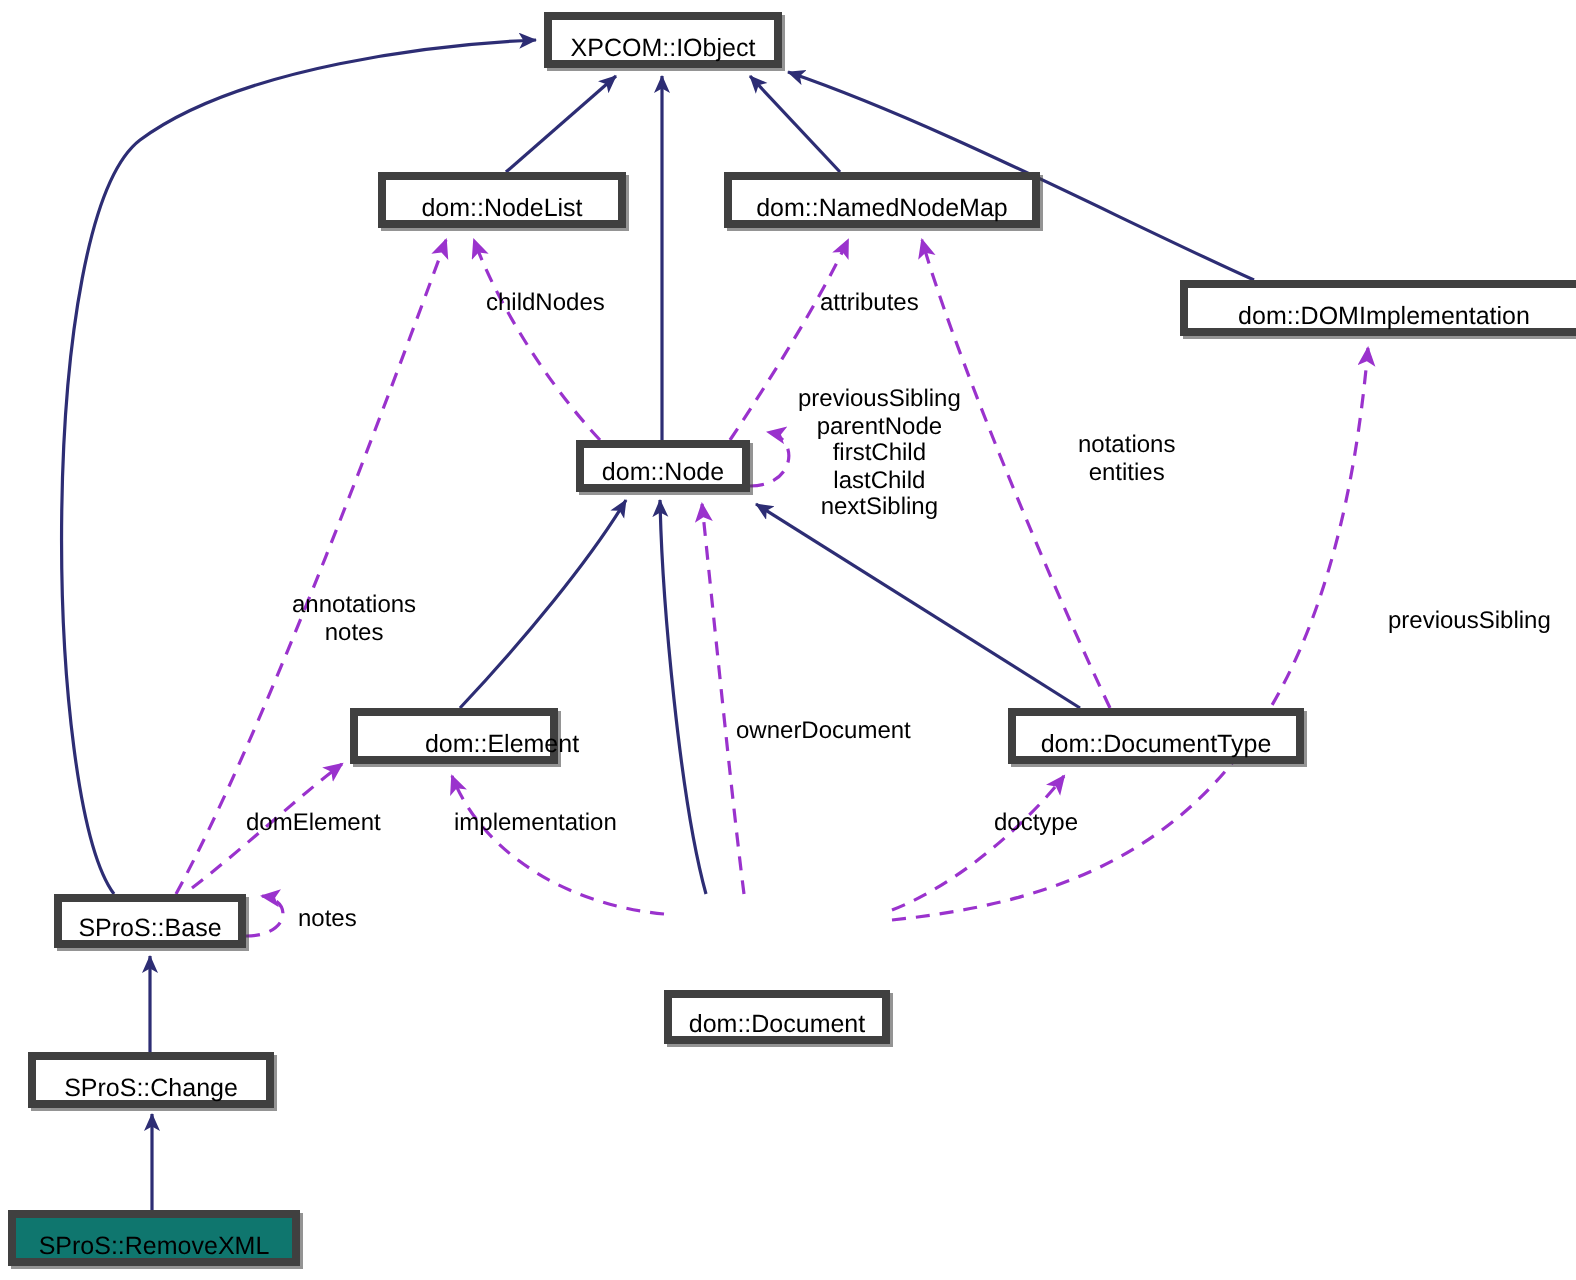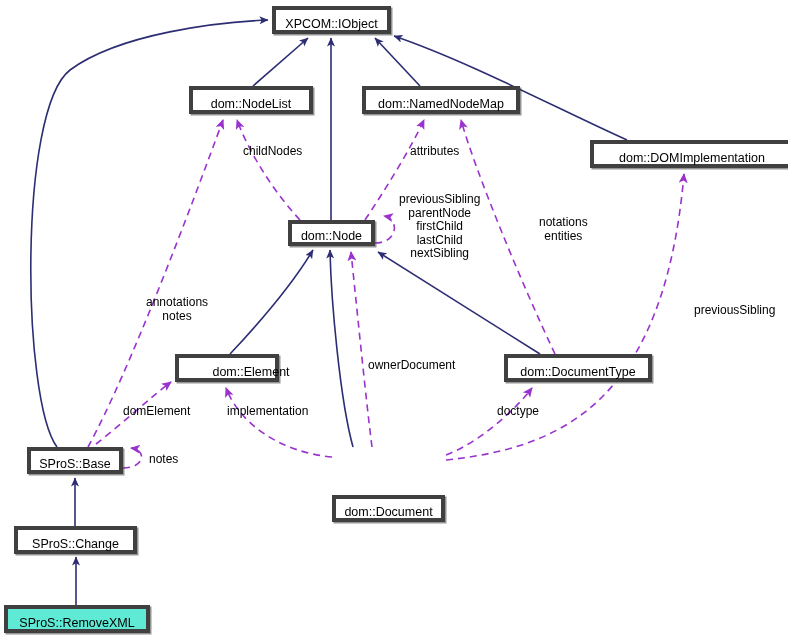--- a/index.html
+++ b/index.html
@@ -32,21 +32,21 @@
     color: #000000;
     font-size: 12.5px;
     line-height: 1;
     display: flex;
     align-items: flex-end;
     justify-content: center;
     white-space: nowrap;
     box-shadow: 1.5px 1.5px 0 0 rgba(60,60,60,0.55);
   }
   .node-box.highlight {
-    background: #5eead4;
+    background: #0f766e;
   }
   .edge-label {
     position: absolute;
     font-size: 12px;
     line-height: 13.5px;
     color: #000000;
     white-space: pre;
     text-align: center;
   }
   .edge-label.left {

